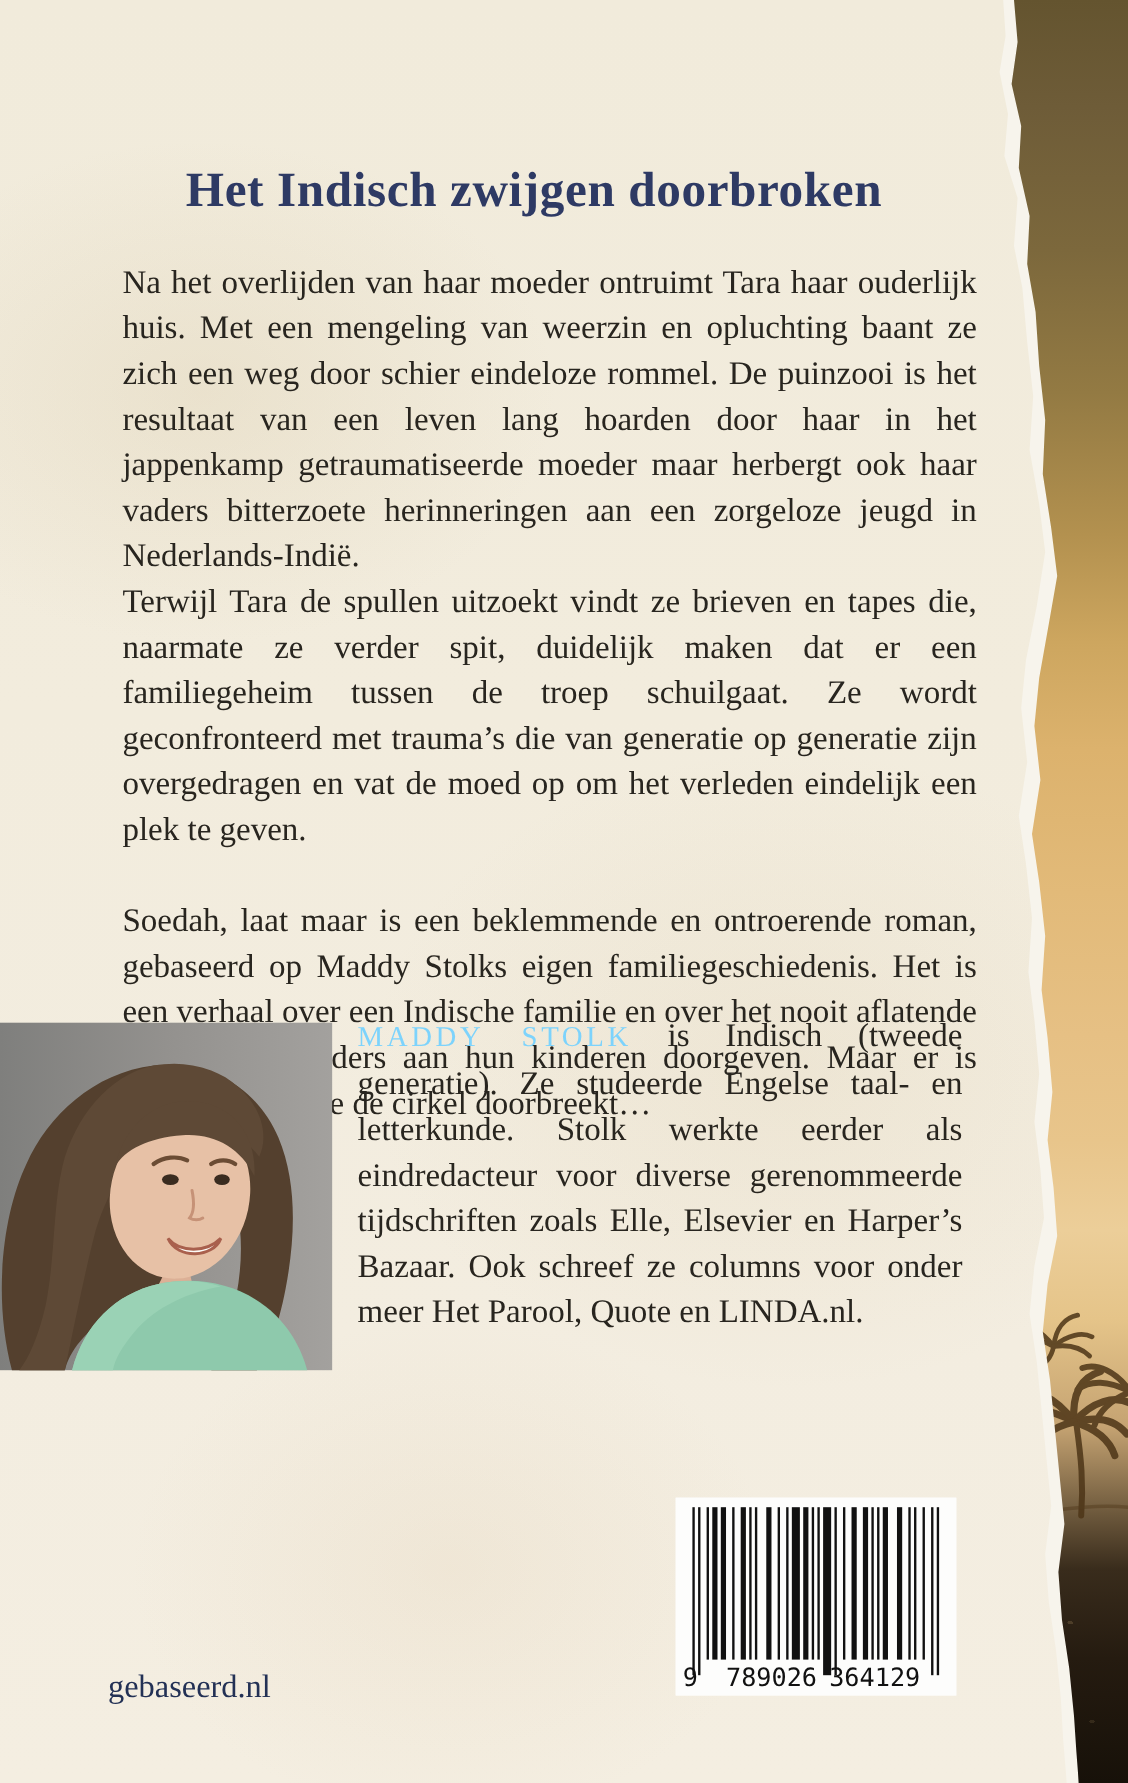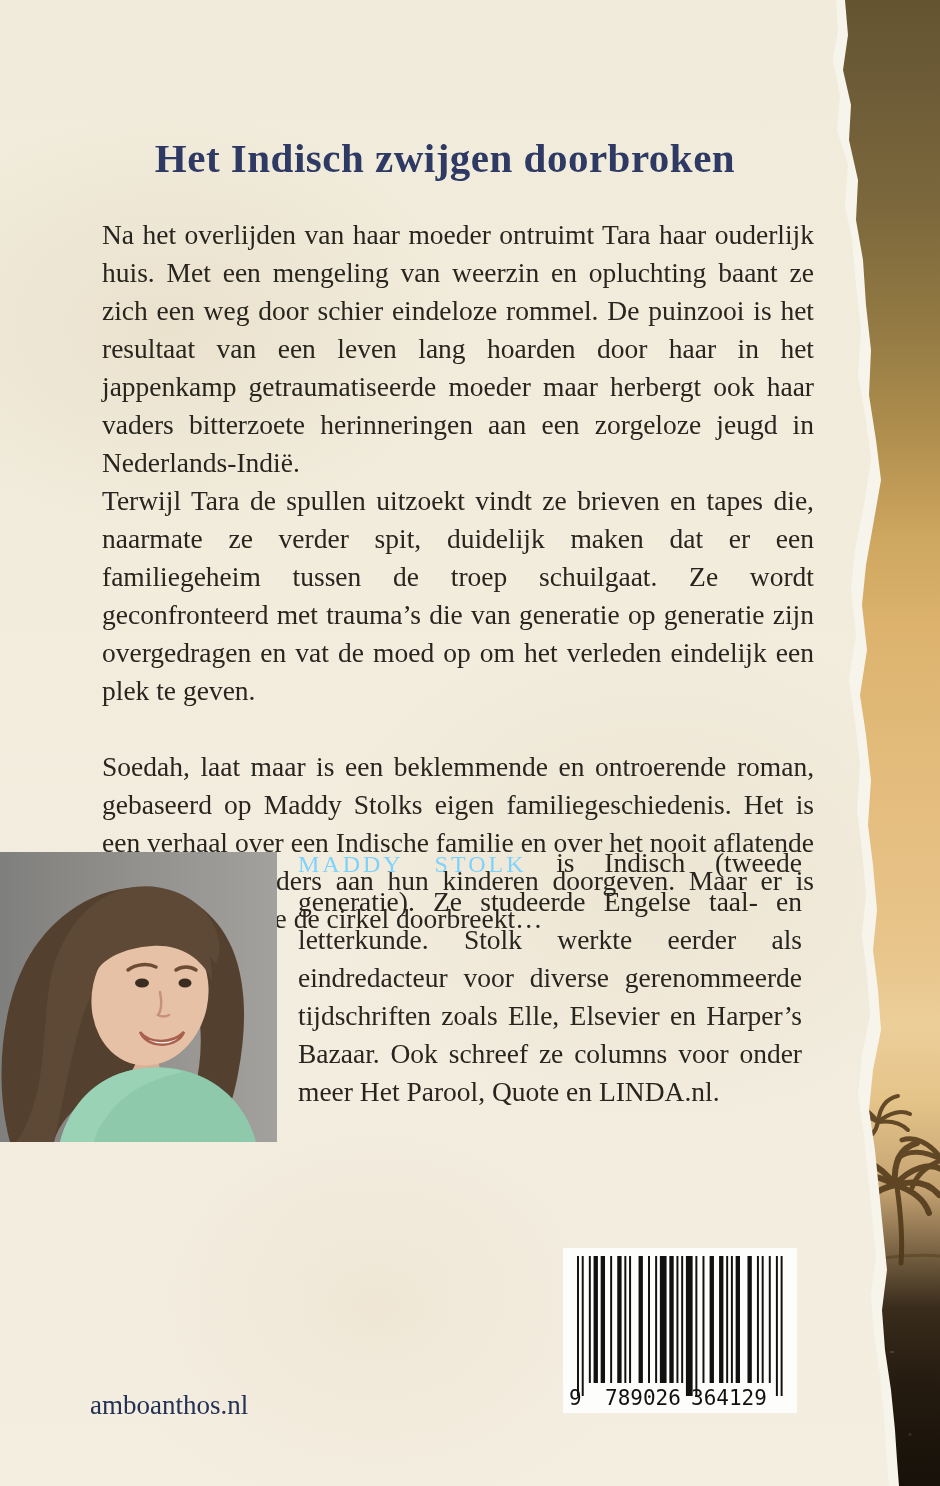--- a/index.html
+++ b/index.html
@@ -220,15 +220,15 @@
           <rect x="217.63" y="8" width="1.97" height="140"></rect>
         </g>
       <g font-family="DejaVu Sans Mono, monospace" font-size="21" fill="#111111">
         <text x="6" y="157">9</text>
         <text x="42" y="157">789026</text>
         <text x="128" y="157">364129</text>
       </g>
     </svg>
   </div>
 
-  <div class="publisher">amboanthos.nl</div>
+  <div class="publisher">gebaseerd.nl</div>
 
 </div>
 
 </body></html>

